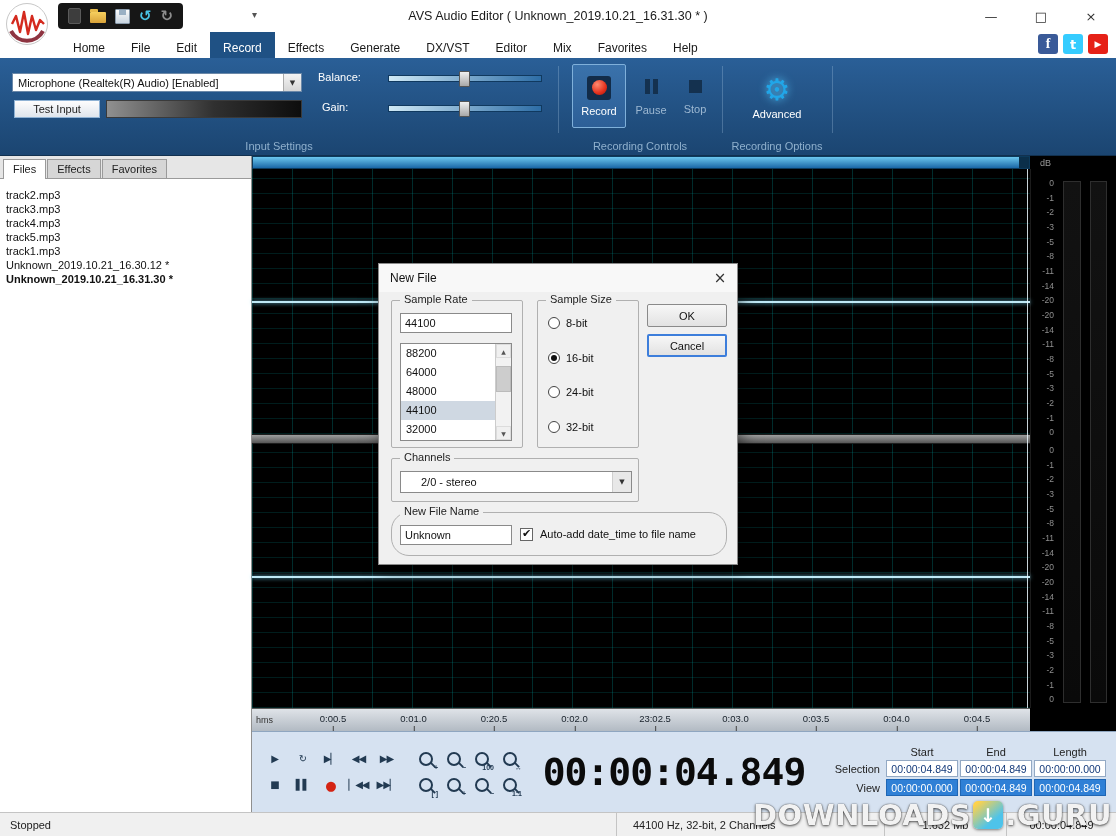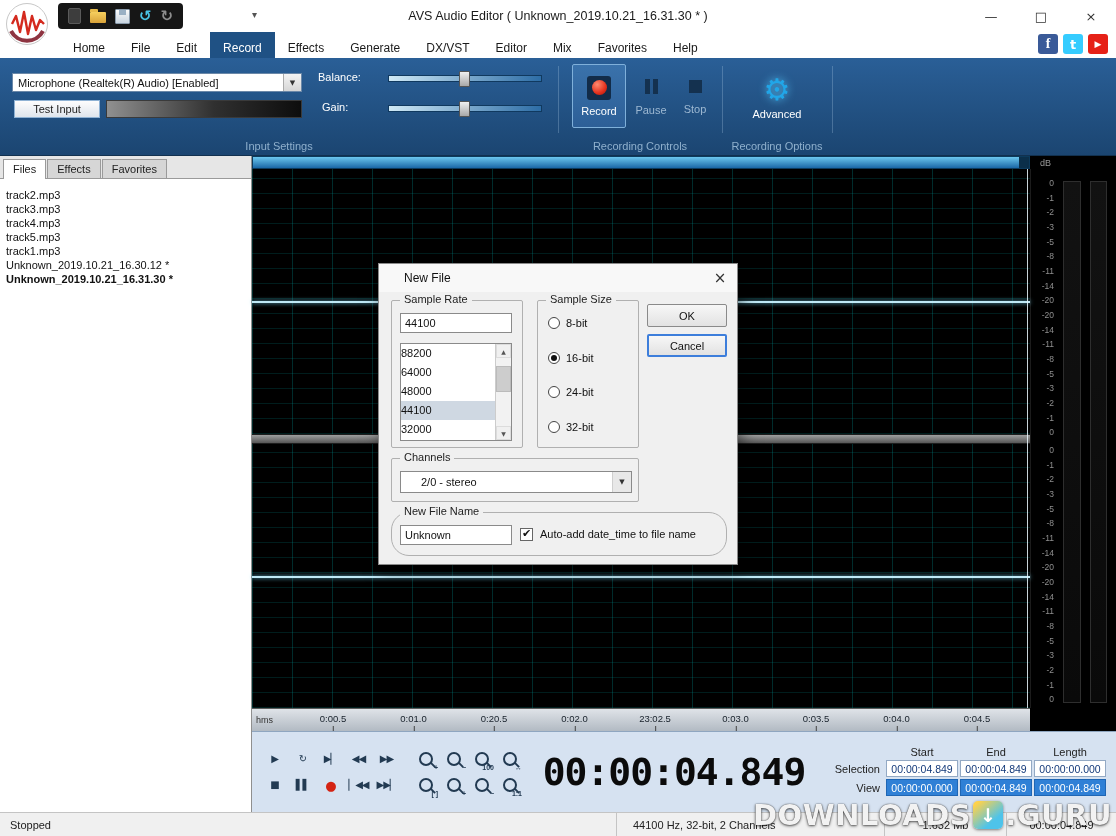--- a/index.html
+++ b/index.html
@@ -120,30 +120,30 @@
   
   .status{height:24px;background:#f0f0f0;border-top:1px solid #c4c4c4;display:flex;align-items:stretch;font-size:11px;color:#222;box-sizing:border-box;}
   .st-state{flex:1;display:flex;align-items:center;padding-left:10px;}
   .st-seg{display:flex;align-items:center;border-left:1px solid #c4c4c4;box-sizing:border-box;}
   .st-format{width:268px;padding-left:16px;}
   .st-size{width:122px;justify-content:center;}
   .st-time{width:110px;justify-content:center;}
 
   
   .dialog{position:absolute;left:378px;top:263px;width:360px;height:302px;background:#f0f0f0;border:1px solid #8a8a8a;box-shadow:3px 5px 16px rgba(0,0,0,.5);z-index:50;box-sizing:border-box;}
-  .dlg-title{height:28px;display:flex;align-items:center;background:#f8f8f8;padding-left:25px;font-size:12px;color:#111;}
+  .dlg-title{height:28px;display:flex;align-items:center;background:#f8f8f8;padding-left:11px;font-size:12px;color:#111;}
   .dlg-close{margin-left:auto;width:34px;height:28px;display:flex;align-items:center;justify-content:center;font-size:15px;color:#333;font-family:"DejaVu Sans",sans-serif;}
   .groupbox{position:absolute;border:1px solid #b0b0b0;border-radius:2px;box-sizing:border-box;}
   .gb-label{position:absolute;top:-8px;left:8px;background:#f0f0f0;padding:0 4px;font-size:11px;color:#222;white-space:nowrap;}
   .txt{position:absolute;background:#fff;border:1px solid #8a8a8a;font-size:11px;color:#111;padding:0 4px;font-family:"Liberation Sans",sans-serif;box-sizing:border-box;}
   .gb-sr{left:12px;top:36px;width:132px;height:148px;}
   .sr-input{left:8px;top:12px;width:112px;height:20px;}
   .listbox{position:absolute;left:8px;top:42px;width:112px;height:98px;border:1px solid #8a8a8a;background:#fff;display:flex;box-sizing:border-box;}
   .lb-items{flex:1;}
-  .lb-item{height:19px;line-height:19px;font-size:11px;color:#111;}
+  .lb-item{height:19px;line-height:19px;padding-left:5px;font-size:11px;color:#111;}
   .lb-item.selected{background:#cfd8e2;}
   .lb-scroll{width:15px;border-left:1px solid #ccc;background:#f2f2f2;display:flex;flex-direction:column;}
   .lb-arrow{height:14px;display:flex;align-items:center;justify-content:center;font-size:6px;color:#555;background:#f0f0f0;border:1px solid #dcdcdc;box-sizing:border-box;font-family:"DejaVu Sans",sans-serif;}
   .lb-track{flex:1;position:relative;}
   .lb-thumb{position:absolute;top:8px;left:0;right:0;height:26px;background:#cdcdcd;border:1px solid #bbb;box-sizing:border-box;}
   .gb-ss{left:158px;top:36px;width:102px;height:148px;}
   .ss-body{position:absolute;left:10px;top:16px;bottom:14px;right:6px;display:flex;flex-direction:column;justify-content:space-between;}
   .radio-row{display:flex;align-items:center;gap:6px;font-size:11px;color:#111;}
   .radio{width:12px;height:12px;border:1px solid #444;border-radius:50%;background:#fff;position:relative;box-sizing:border-box;}
   .radio.checked::after{content:"";position:absolute;left:2px;top:2px;width:6px;height:6px;border-radius:50%;background:#111;}

